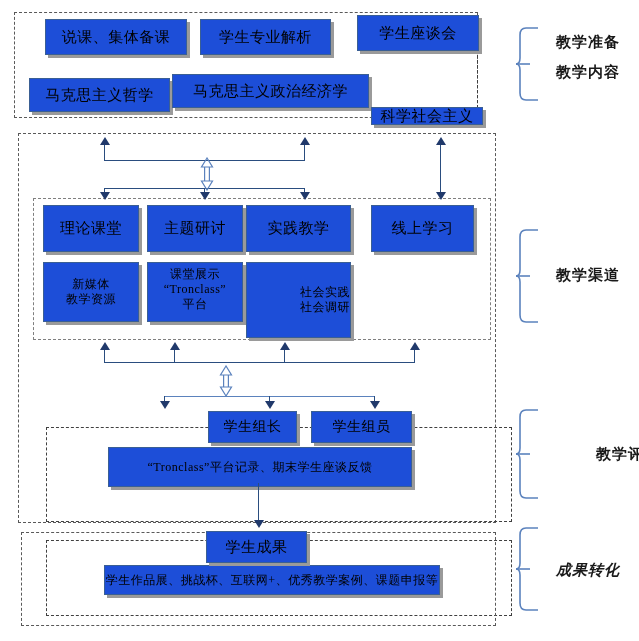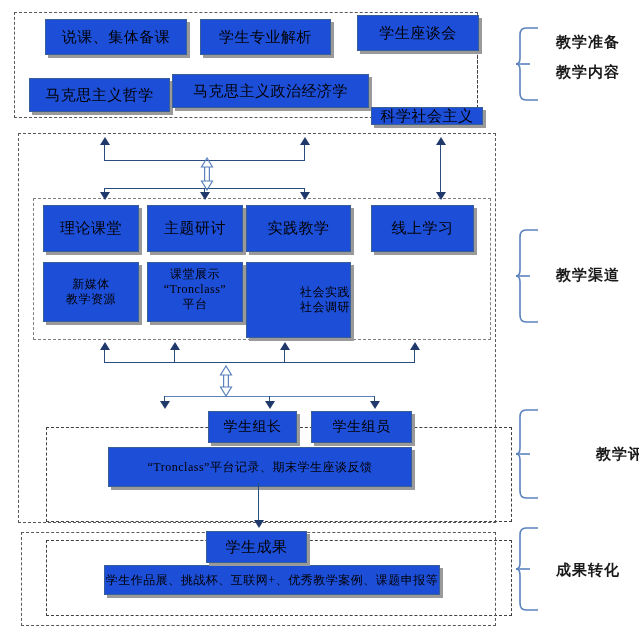--- a/index.html
+++ b/index.html
@@ -254,17 +254,17 @@
   <div class="node f15" style="left:206px; top:531px; width:101px; height:32px;">
     <span class="ln">学生成果</span>
   </div>
 
   <div class="brace" style="left:516px; top:526px; width:28px; height:86px;">
     <svg width="28" height="86" viewBox="0 0 28 86">
       <path d="M22 2 H10 Q4 2 4 9 V37 Q4 43 0 43 Q4 43 4 49 V77 Q4 84 10 84 H22" fill="none" stroke="#5b82bd" stroke-width="1.6"></path>
       <path d="M0 43 H14" fill="none" stroke="#5b82bd" stroke-width="1.6"></path>
     </svg>
   </div>
-  <div class="side-label" style="left:556px; top:561px;">
+  <div class="side-label" style="left:556px; top:561px;font-style:italic;">
     <span class="ln">成果转化</span>
   </div>
 
 </div>
 
 </body></html>

